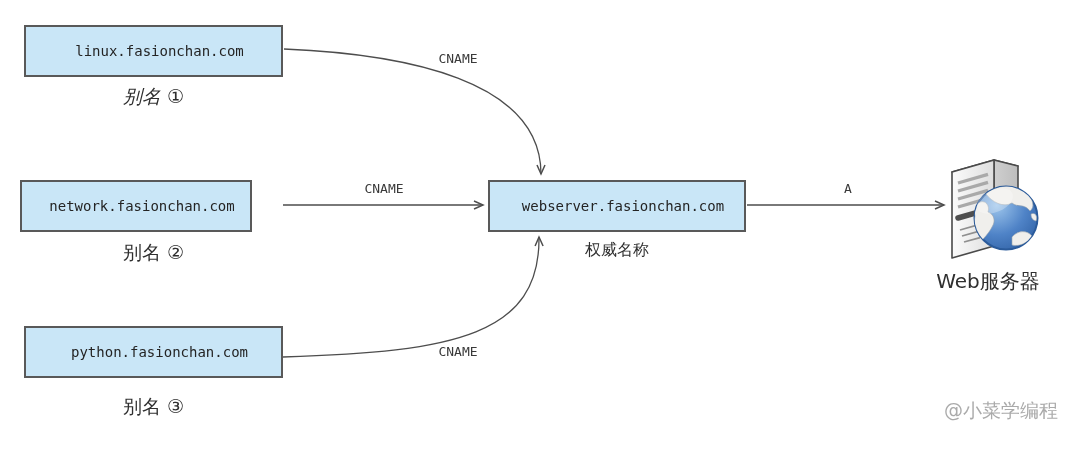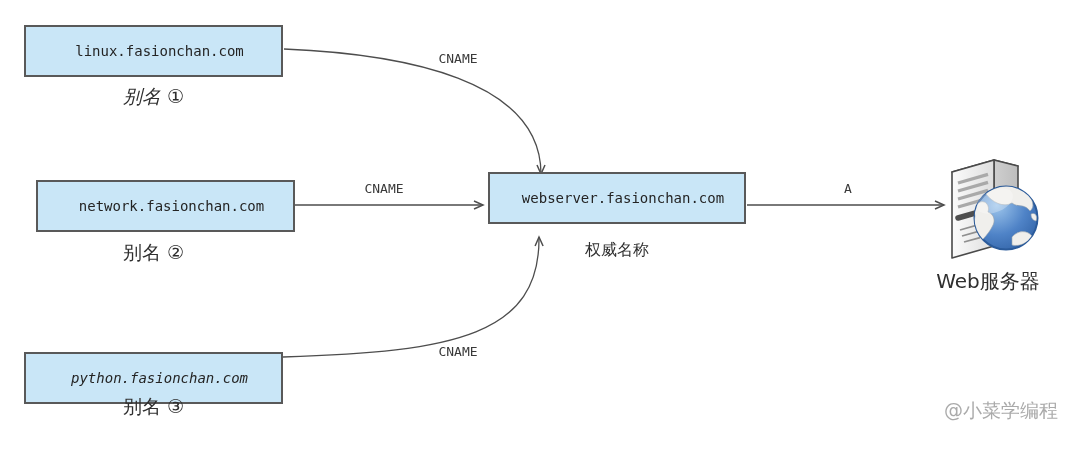--- a/index.html
+++ b/index.html
@@ -87,27 +87,27 @@
     </defs>
     <path d="M 284 49 C 405 54, 541 80, 541 174" fill="none" stroke="#4d4d4d" stroke-width="1.3" marker-end="url(#arw)"></path>
     <path d="M 283 205 L 483 205" fill="none" stroke="#4d4d4d" stroke-width="1.3" marker-end="url(#arw)"></path>
     <path d="M 283 357 C 455 352, 540 335, 539 237" fill="none" stroke="#4d4d4d" stroke-width="1.3" marker-end="url(#arw)"></path>
     <path d="M 747 205 L 944 205" fill="none" stroke="#4d4d4d" stroke-width="1.3" marker-end="url(#arw)"></path>
   </svg>
 
   <div class="node-box" style="left:24px; top:25px; width:259px; height:52px;">linux.fasionchan.com</div>
   <div class="caption" style="left:24px; top:84px; width:259px;font-style:italic;">别名 ①</div>
 
-  <div class="node-box" style="left:36px; top:180px; width:259px; height:52px;">network.fasionchan.com</div>
+  <div class="node-box" style="left:20px; top:180px; width:232px; height:52px;">network.fasionchan.com</div>
   <div class="caption" style="left:24px; top:240px; width:259px;">别名 ②</div>
 
-  <div class="node-box" style="left:24px; top:352px; width:259px; height:52px;font-style:italic;">python.fasionchan.com</div>
+  <div class="node-box" style="left:24px; top:326px; width:259px; height:52px;">python.fasionchan.com</div>
   <div class="caption" style="left:24px; top:394px; width:259px;">别名 ③</div>
 
-  <div class="node-box" style="left:488px; top:172px; width:258px; height:52px;">webserver.fasionchan.com</div>
+  <div class="node-box" style="left:488px; top:180px; width:258px; height:52px;">webserver.fasionchan.com</div>
   <div class="caption" style="left:488px; top:240px; width:258px; font-size:16px;">权威名称</div>
 
   <div class="edge-label" style="left:458px; top:52px;">CNAME</div>
   <div class="edge-label" style="left:384px; top:182px;">CNAME</div>
   <div class="edge-label" style="left:458px; top:345px;">CNAME</div>
   <div class="edge-label" style="left:848px; top:182px;">A</div>
 
   <svg class="server-icon" width="105" height="112" viewBox="0 0 105 112">
     <defs>
       <linearGradient id="gFront" x1="0" y1="0" x2="1" y2="0">

